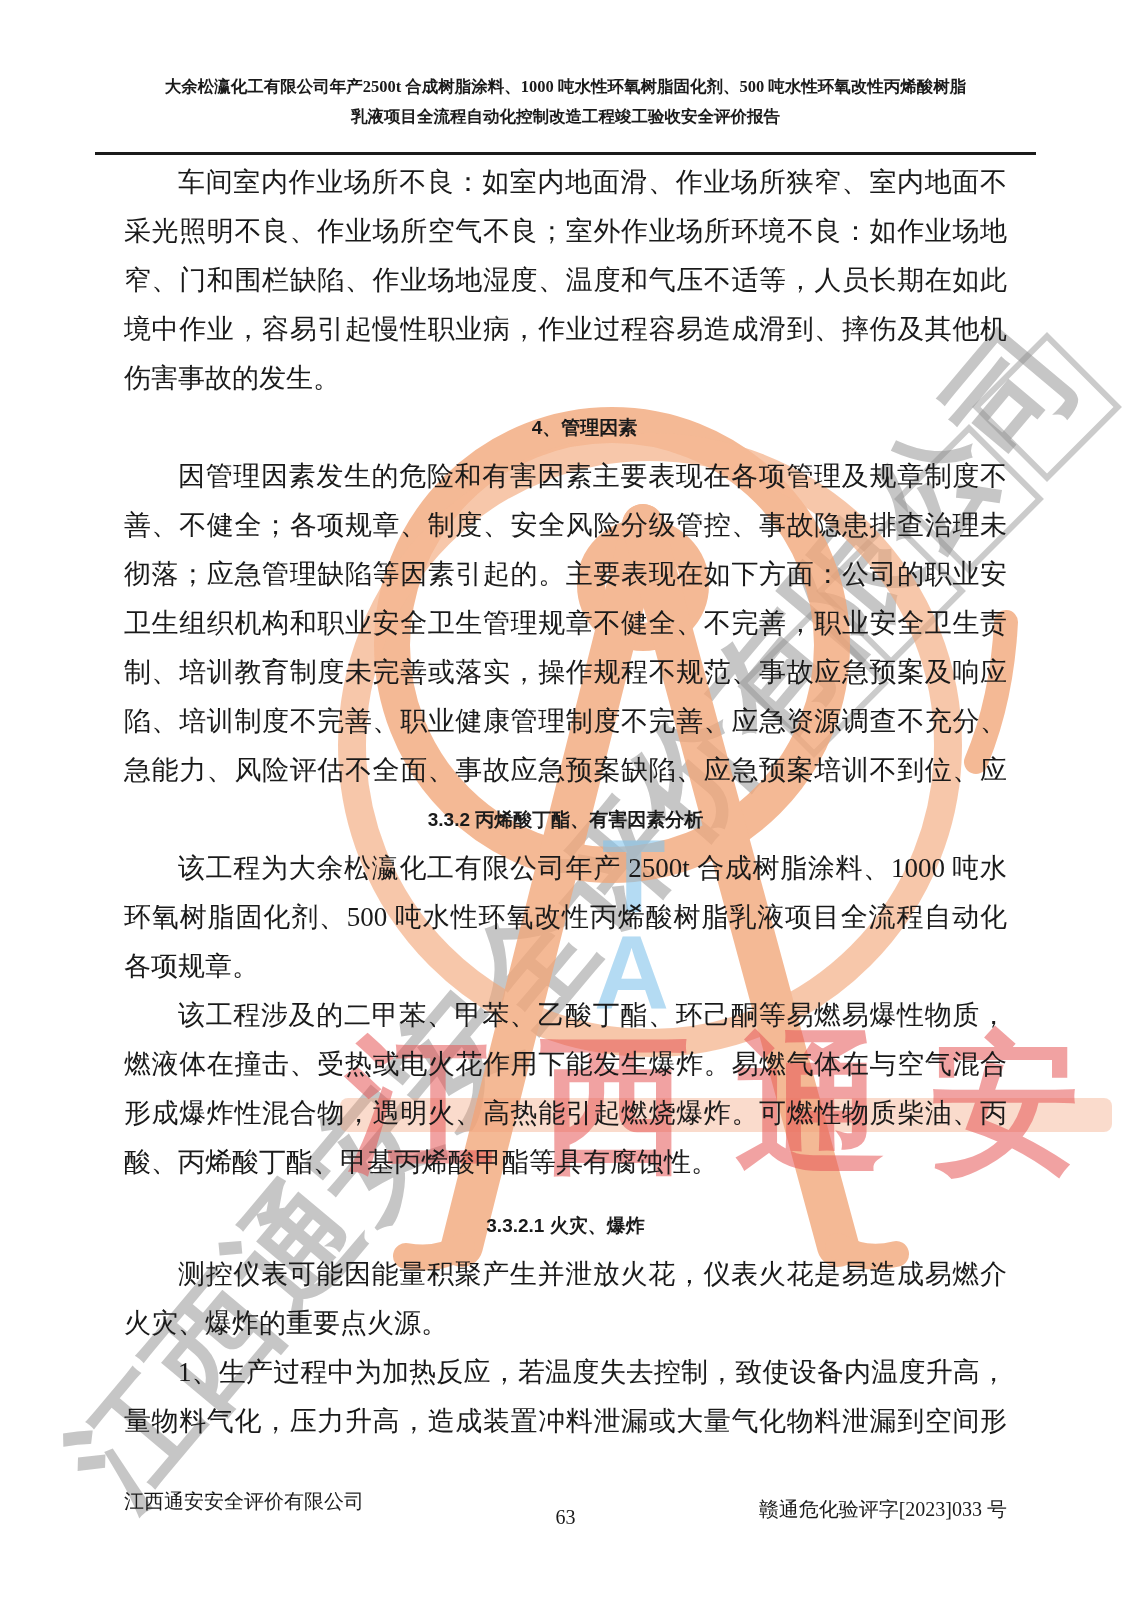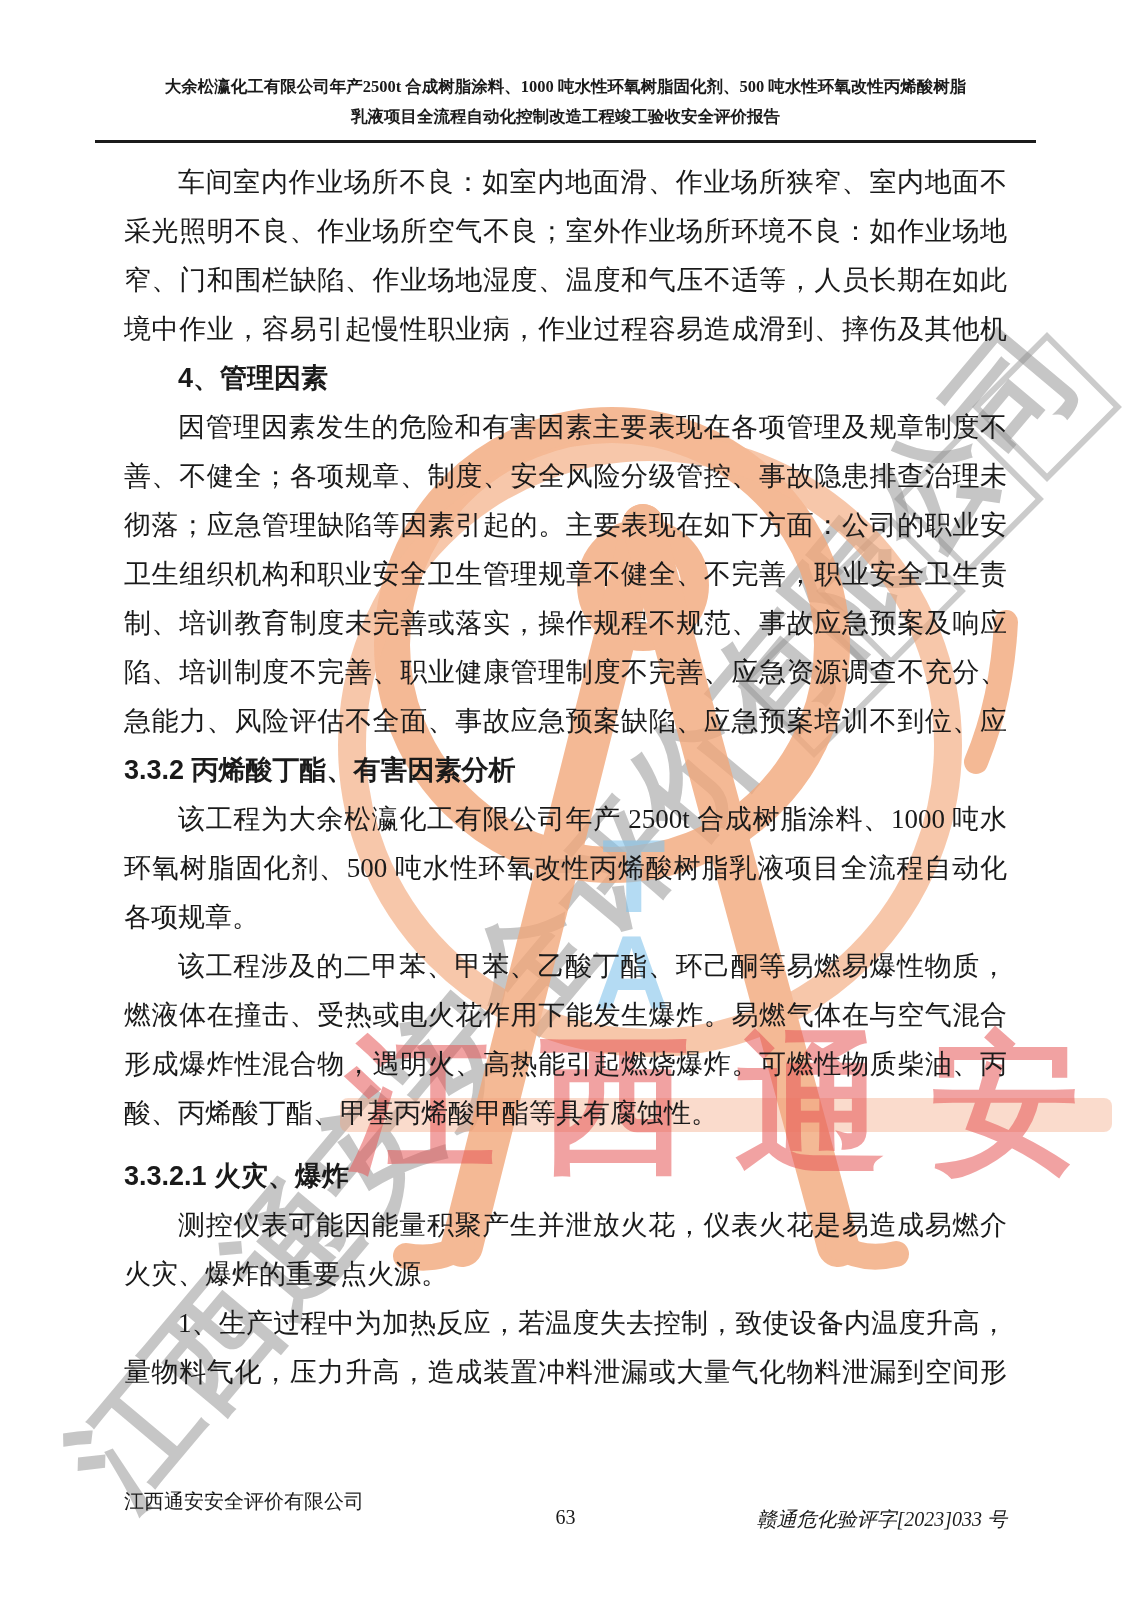--- a/index.html
+++ b/index.html
@@ -6,43 +6,43 @@
   .page{
     position:relative;width:1131px;height:1600px;margin:0 auto;
     background:#ffffff;overflow:hidden;
     font-family:"Liberation Serif","DejaVu Serif",serif;
     color:#1a1a1a;
   }
   .wm{position:absolute;left:0;top:0;width:1131px;height:1600px;z-index:0;pointer-events:none;}
   .header{
     position:absolute;left:95px;top:72px;width:941px;z-index:2;
     text-align:center;font-size:16.5px;line-height:30px;font-weight:700;
-    border-bottom:3px solid #1b1b1b;padding-bottom:8px;
+    border-bottom:3px solid #1b1b1b;padding-bottom:20px;
   }
   .body{
     position:absolute;left:124px;top:158px;width:883px;z-index:2;
     font-size:27px;
   }
   .line{height:49px;line-height:49px;white-space:nowrap;}
   .start,.mid{text-align:justify;text-align-last:justify;text-justify:inter-character;white-space:normal;height:49px;overflow:hidden;}
   .start{text-indent:2em;}
   .end{text-align:left;}
   .h,.h-indent,.h-spaced{
     font-family:"Liberation Sans","DejaVu Sans",sans-serif;
-    font-weight:700;font-size:27px;
+    font-weight:700;font-size:19px;text-align:center;
   }
   .h-indent{padding-left:2em;}
   .h-spaced{margin-top:14px;}
   .footer{
     position:absolute;left:124px;top:1488px;width:883px;z-index:2;
     font-size:20px;line-height:26px;
   }
   .footer .left{position:absolute;left:0;top:0;}
   .footer .center{position:absolute;left:0;right:0;text-align:center;top:16px;}
-  .footer .right{position:absolute;right:0;top:18px;font-style:italic;}
+  .footer .right{position:absolute;right:0;top:8px;}
 </style>
 </head>
 <body>
 
 <div class="page">
 
   <svg class="wm" viewBox="0 0 1131 1600" xmlns="http://www.w3.org/2000/svg">
 
     <text transform="translate(128,1512) rotate(-50)" font-family="'Liberation Sans','DejaVu Sans',sans-serif" font-weight="bold" font-size="122" letter-spacing="2" fill="rgba(128,128,128,0.45)">江西通安安全评价有限公司</text>
 
@@ -77,20 +77,21 @@
   <div class="header">
     <div>大余松瀛化工有限公司年产2500t 合成树脂涂料、1000 吨水性环氧树脂固化剂、500 吨水性环氧改性丙烯酸树脂</div>
     <div>乳液项目全流程自动化控制改造工程竣工验收安全评价报告</div>
   </div>
 
   <div class="body">
       <div class="line start">车间室内作业场所不良：如室内地面滑、作业场所狭窄、室内地面不平、</div>
       <div class="line mid">采光照明不良、作业场所空气不良；室外作业场所环境不良：如作业场地狭</div>
       <div class="line mid">窄、门和围栏缺陷、作业场地湿度、温度和气压不适等，人员长期在如此环</div>
       <div class="line mid">境中作业，容易引起慢性职业病，作业过程容易造成滑到、摔伤及其他机械</div>
+      <div class="line end">伤害事故的发生。</div>
       <div class="line h-indent">4、管理因素</div>
       <div class="line start">因管理因素发生的危险和有害因素主要表现在各项管理及规章制度不完</div>
       <div class="line mid">善、不健全；各项规章、制度、安全风险分级管控、事故隐患排查治理未贯</div>
       <div class="line mid">彻落；应急管理缺陷等因素引起的。主要表现在如下方面：公司的职业安全</div>
       <div class="line mid">卫生组织机构和职业安全卫生管理规章不健全、不完善，职业安全卫生责任</div>
       <div class="line mid">制、培训教育制度未完善或落实，操作规程不规范、事故应急预案及响应缺</div>
       <div class="line mid">陷、培训制度不完善、职业健康管理制度不完善、应急资源调查不充分、应</div>
       <div class="line mid">急能力、风险评估不全面、事故应急预案缺陷、应急预案培训不到位、应急</div>
       <div class="line h">3.3.2 丙烯酸丁酯、有害因素分析</div>
       <div class="line start">该工程为大余松瀛化工有限公司年产 2500t 合成树脂涂料、1000 吨水性</div>

